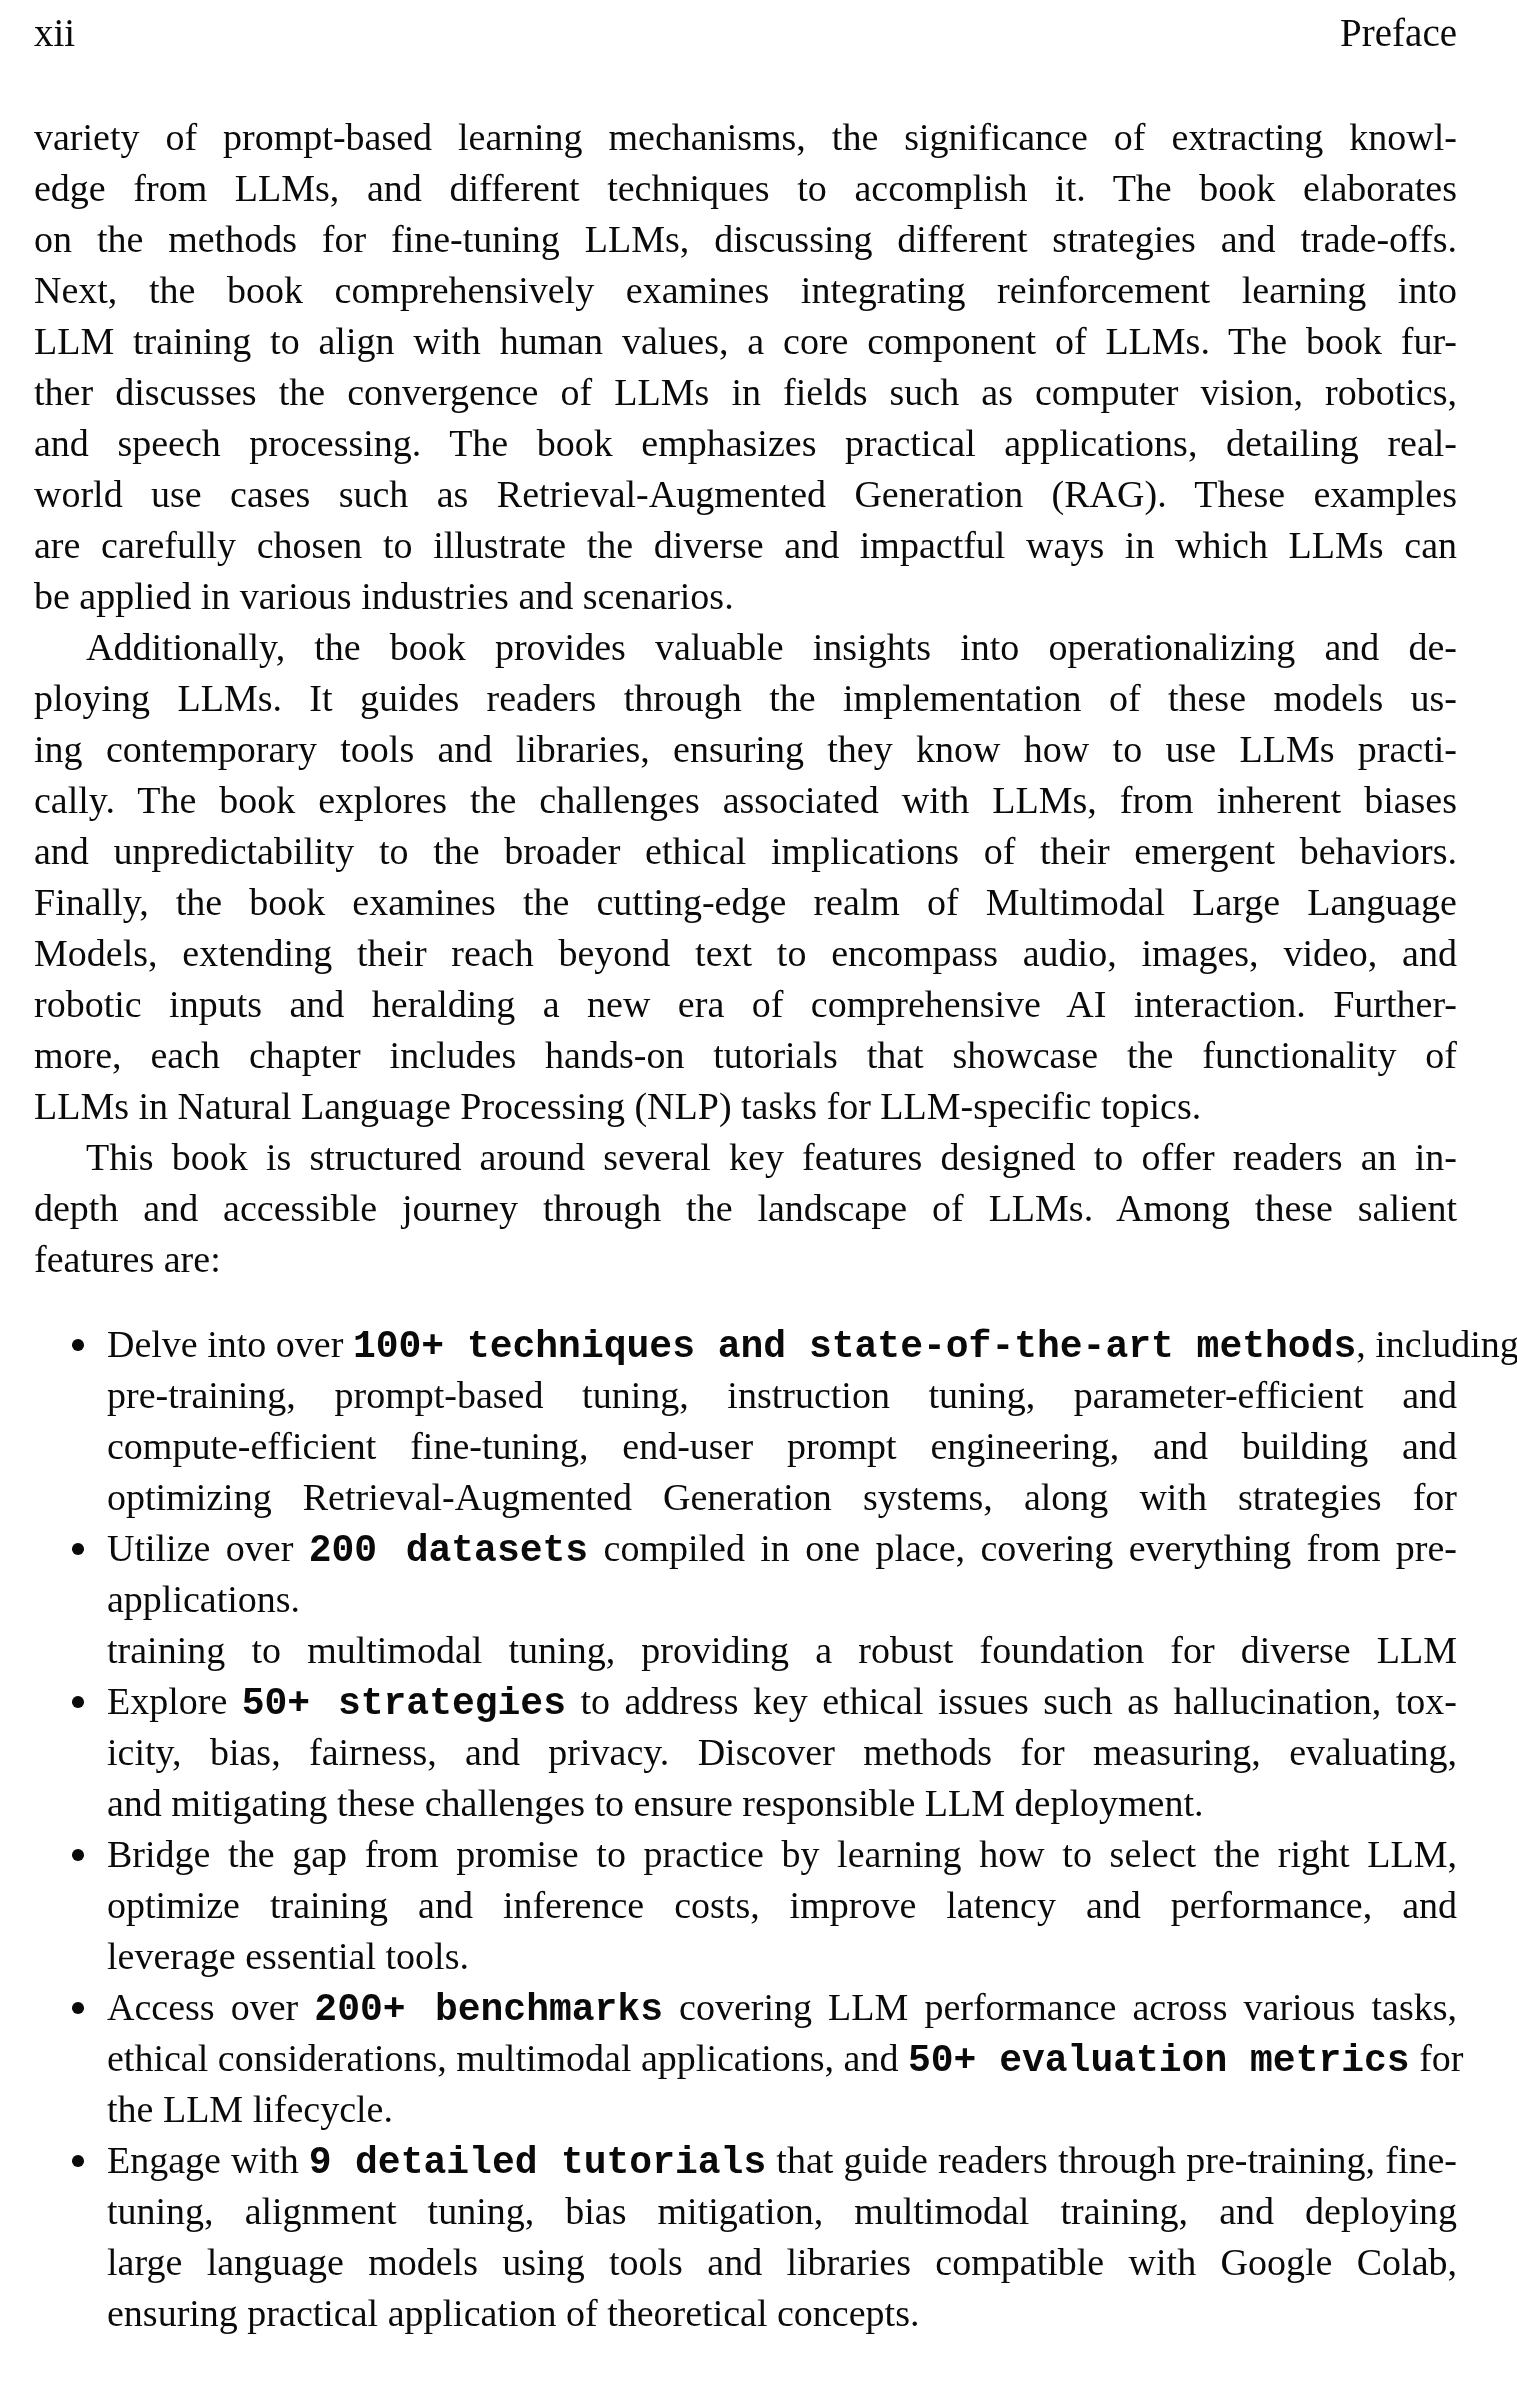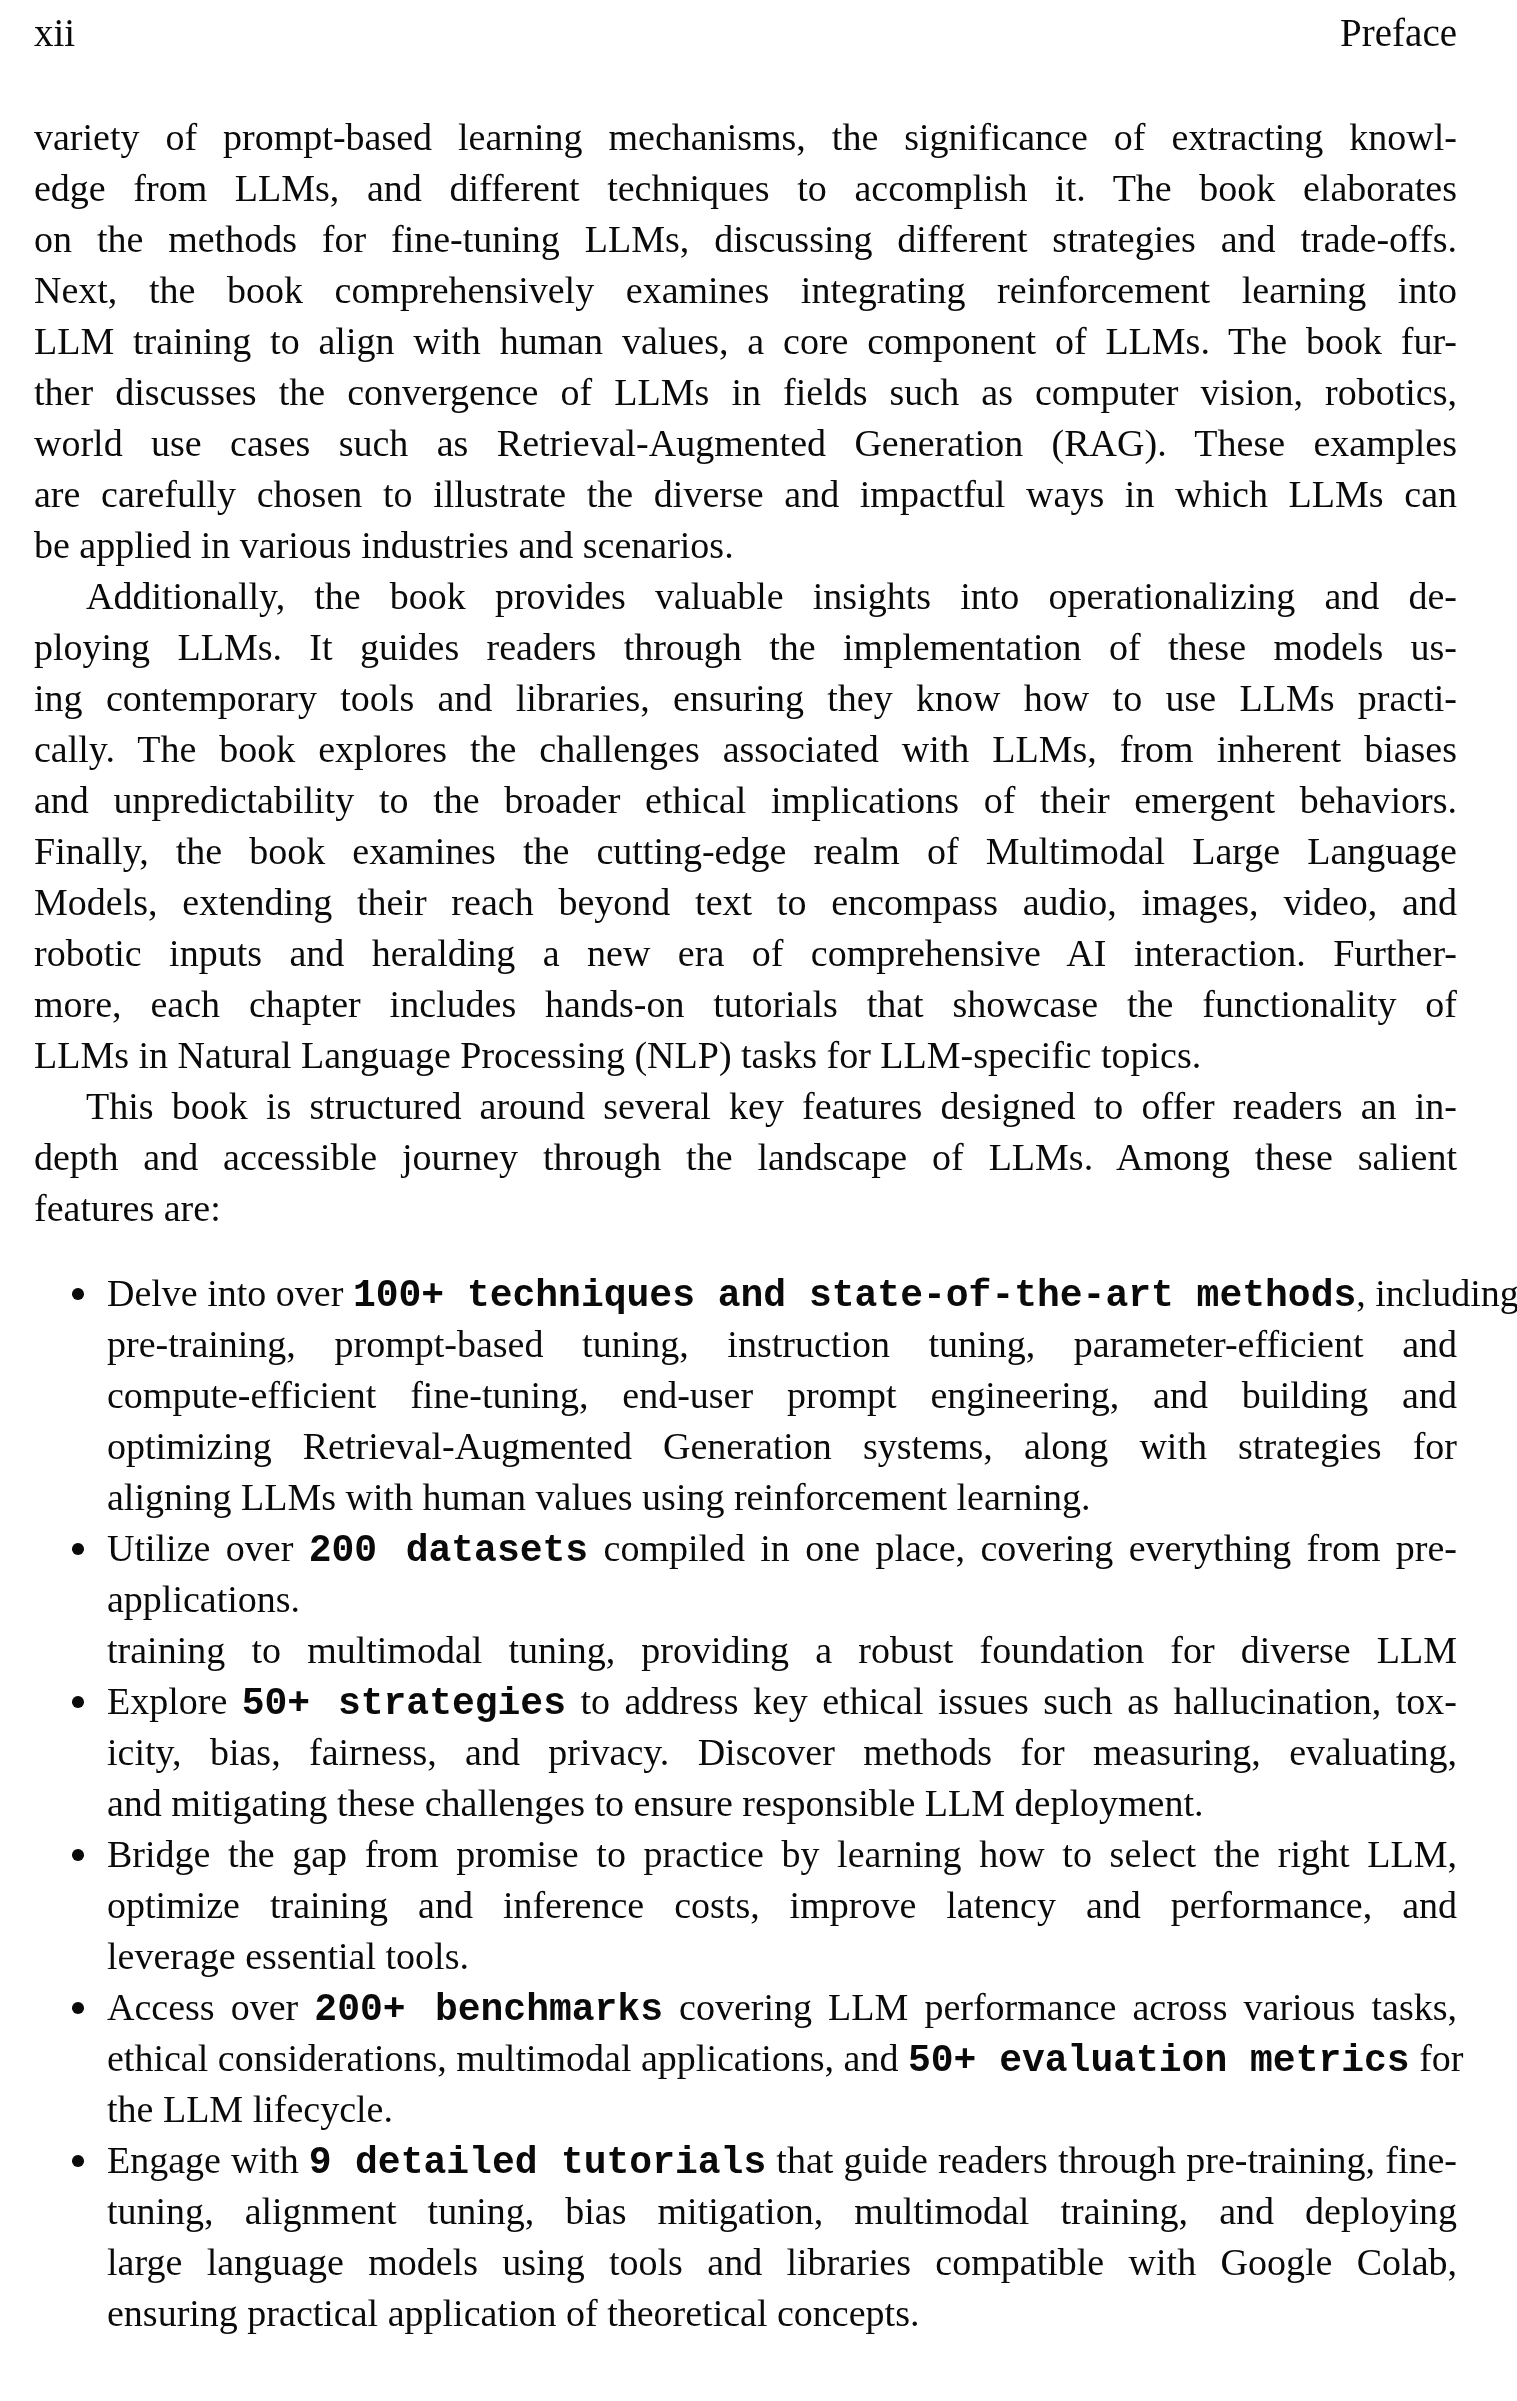--- a/index.html
+++ b/index.html
@@ -41,20 +41,21 @@
 
 <div class="body-col">
   <div id="paragraphs">
       <div>
         <span class="line "><span>variety of prompt-based learning mechanisms, the significance of extracting knowl-</span></span>
         <span class="line "><span>edge from LLMs, and different techniques to accomplish it. The book elaborates</span></span>
         <span class="line "><span>on the methods for fine-tuning LLMs, discussing different strategies and trade-offs.</span></span>
         <span class="line "><span>Next, the book comprehensively examines integrating reinforcement learning into</span></span>
         <span class="line "><span>LLM training to align with human values, a core component of LLMs. The book fur-</span></span>
         <span class="line "><span>ther discusses the convergence of LLMs in fields such as computer vision, robotics,</span></span>
+        <span class="line "><span>and speech processing. The book emphasizes practical applications, detailing real-</span></span>
         <span class="line "><span>world use cases such as Retrieval-Augmented Generation (RAG). These examples</span></span>
         <span class="line "><span>are carefully chosen to illustrate the diverse and impactful ways in which LLMs can</span></span>
         <span class="line  last"><span>be applied in various industries and scenarios.</span></span>
       </div>
       <div>
         <span class="line  indent"><span>Additionally, the book provides valuable insights into operationalizing and de-</span></span>
         <span class="line "><span>ploying LLMs. It guides readers through the implementation of these models us-</span></span>
         <span class="line "><span>ing contemporary tools and libraries, ensuring they know how to use LLMs practi-</span></span>
         <span class="line "><span>cally. The book explores the challenges associated with LLMs, from inherent biases</span></span>
         <span class="line "><span>and unpredictability to the broader ethical implications of their emergent behaviors.</span></span>
@@ -70,21 +71,20 @@
         <span class="line  last"><span>features are:</span></span>
       </div>
     </div>
   <div id="features" class="list">
       <div class="bullet-item">
         <span class="bullet-dot"></span>
         <span class="line "><span>Delve into over </span><b>100+ techniques and state-of-the-art methods</b><span>, including</span></span>
         <span class="line "><span>pre-training, prompt-based tuning, instruction tuning, parameter-efficient and</span></span>
         <span class="line "><span>compute-efficient fine-tuning, end-user prompt engineering, and building and</span></span>
         <span class="line "><span>optimizing Retrieval-Augmented Generation systems, along with strategies for</span></span>
-        <span class="line last"><span>aligning LLMs with human values using reinforcement learning.</span></span>
       </div>
       <div class="bullet-item">
         <span class="bullet-dot"></span>
         <span class="line "><span>Utilize over </span><b>200 datasets</b><span> compiled in one place, covering everything from pre-</span></span>
         <span class="line last"><span>applications.</span></span>
         <span class="line "><span>training to multimodal tuning, providing a robust foundation for diverse LLM</span></span>
       </div>
       <div class="bullet-item">
         <span class="bullet-dot"></span>
         <span class="line "><span>Explore </span><b>50+ strategies</b><span> to address key ethical issues such as hallucination, tox-</span></span>

